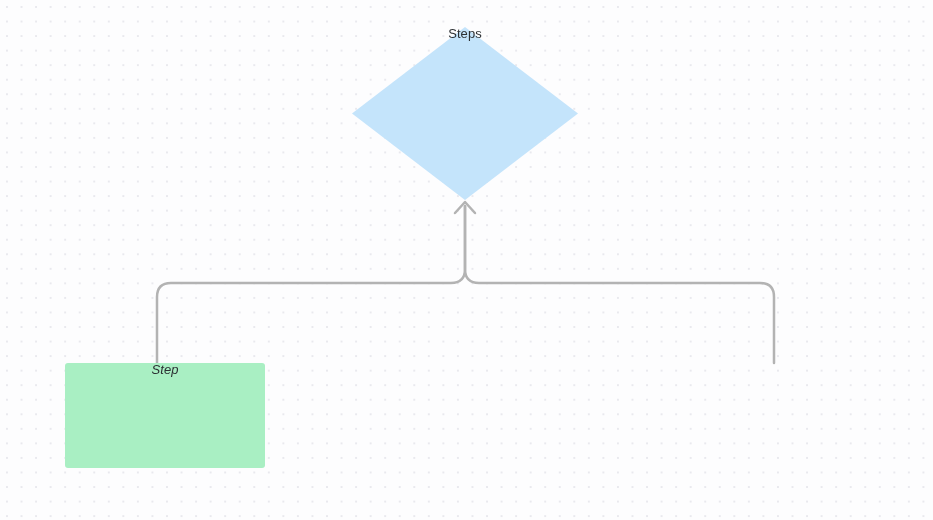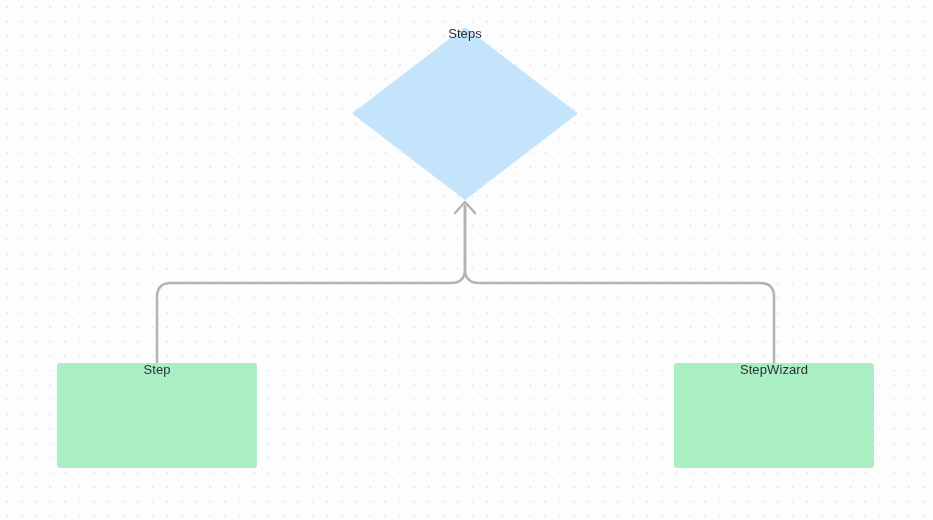--- a/index.html
+++ b/index.html
@@ -64,22 +64,23 @@
     z-index: 2;
   }
   
   .rect-node {
     width: 200px;
     height: 105px;
     background: #a9efc3;
     border-radius: 3px;
   }
   #node-step {
-    left: 57px;
+    left: 65px;
     top: 363px;
+    font-style: italic;
   }
   #node-stepwizard {
     left: 674px;
     top: 363px;
   }
 </style>
 </head>
 <body>
 
 <div id="canvas">
@@ -95,17 +96,14 @@
 
   <div class="node" id="node-steps">
     <div class="shape"></div>
     <span class="node-label">Steps</span>
   </div>
 
   <div class="node rect-node" id="node-step">
     <span class="node-label">Step</span>
   </div>
 
-  <div class="node rect-node" id="node-stepwizard">
-    <span class="node-label">StepWizard</span>
-  </div>
 
 </div>
 
 </body></html>

